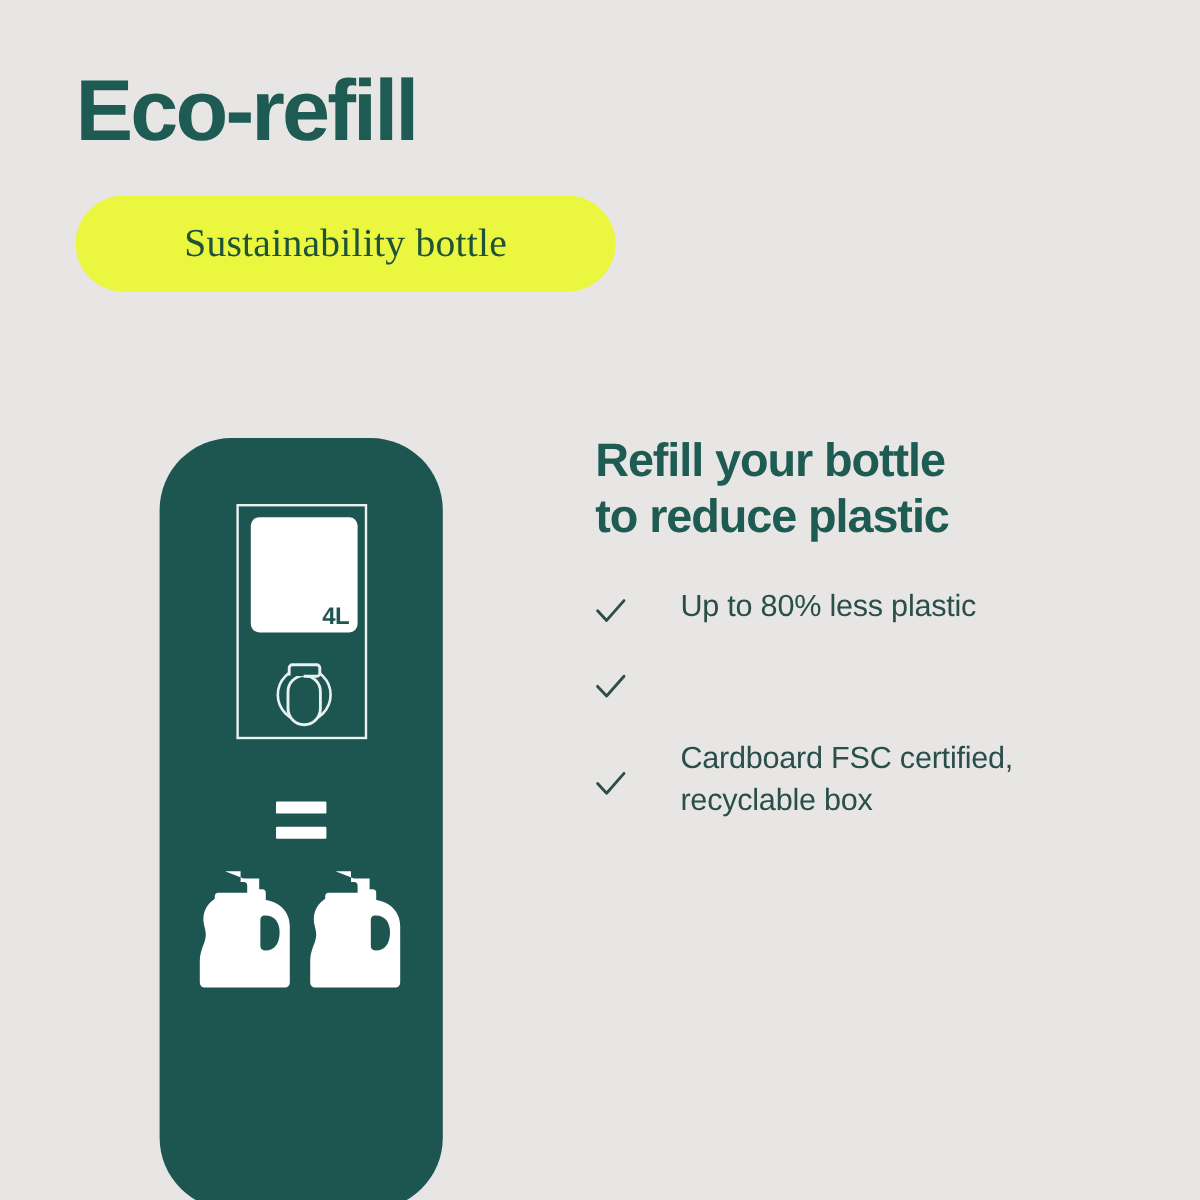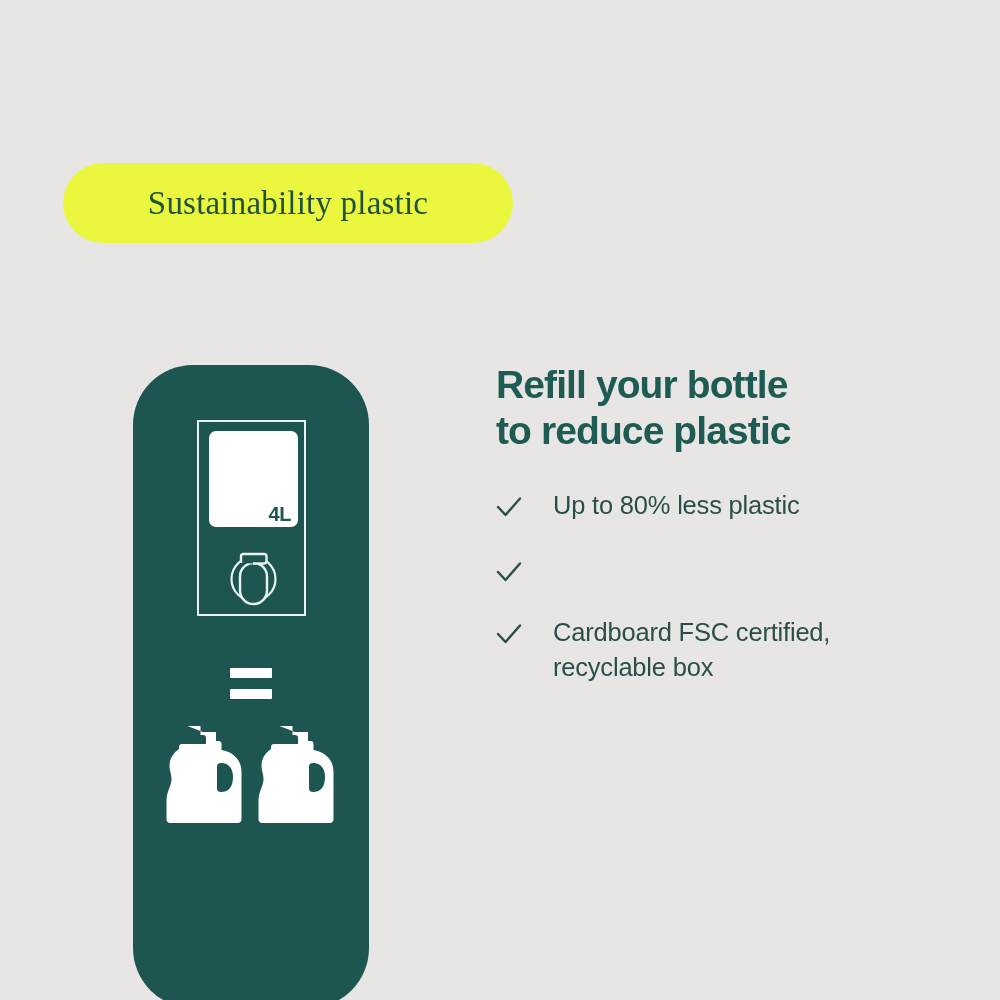--- a/index.html
+++ b/index.html
@@ -142,22 +142,23 @@
     margin: 0 0 34px 0;
     white-space: pre-line;
   }
   .benefit-list {
     list-style: none;
     margin: 0;
     padding: 0;
   }
   .benefit-item {
     display: flex;
-    align-items: flex-start;
+    align-items: center;
     margin-bottom: 30px;
+    gap: 14px;
   }
   .benefit-item:last-child { margin-bottom: 0; }
   .check-icon {
     flex: 0 0 auto;
     width: 26px;
     height: 26px;
     margin-right: 31px;
     margin-top: 6px;
   }
   .benefit-text {
@@ -172,23 +173,24 @@
     font-size: 0.58em;
     vertical-align: super;
     line-height: 0;
   }
 </style>
 </head>
 <body>
 
 <div class="page">
 
+  <div class="page-title">Eco-refill</div>
 
   <div class="pill">
-    <span class="pill-label">Sustainability plastic</span>
+    <span class="pill-label">Sustainability bottle</span>
   </div>
 
   <div class="illustration-card">
 
     <div class="carton-frame">
       <div class="carton-label">
         <span class="carton-volume">4L</span>
       </div>
 
       <svg class="tap-icon" viewBox="0 0 69 62">

